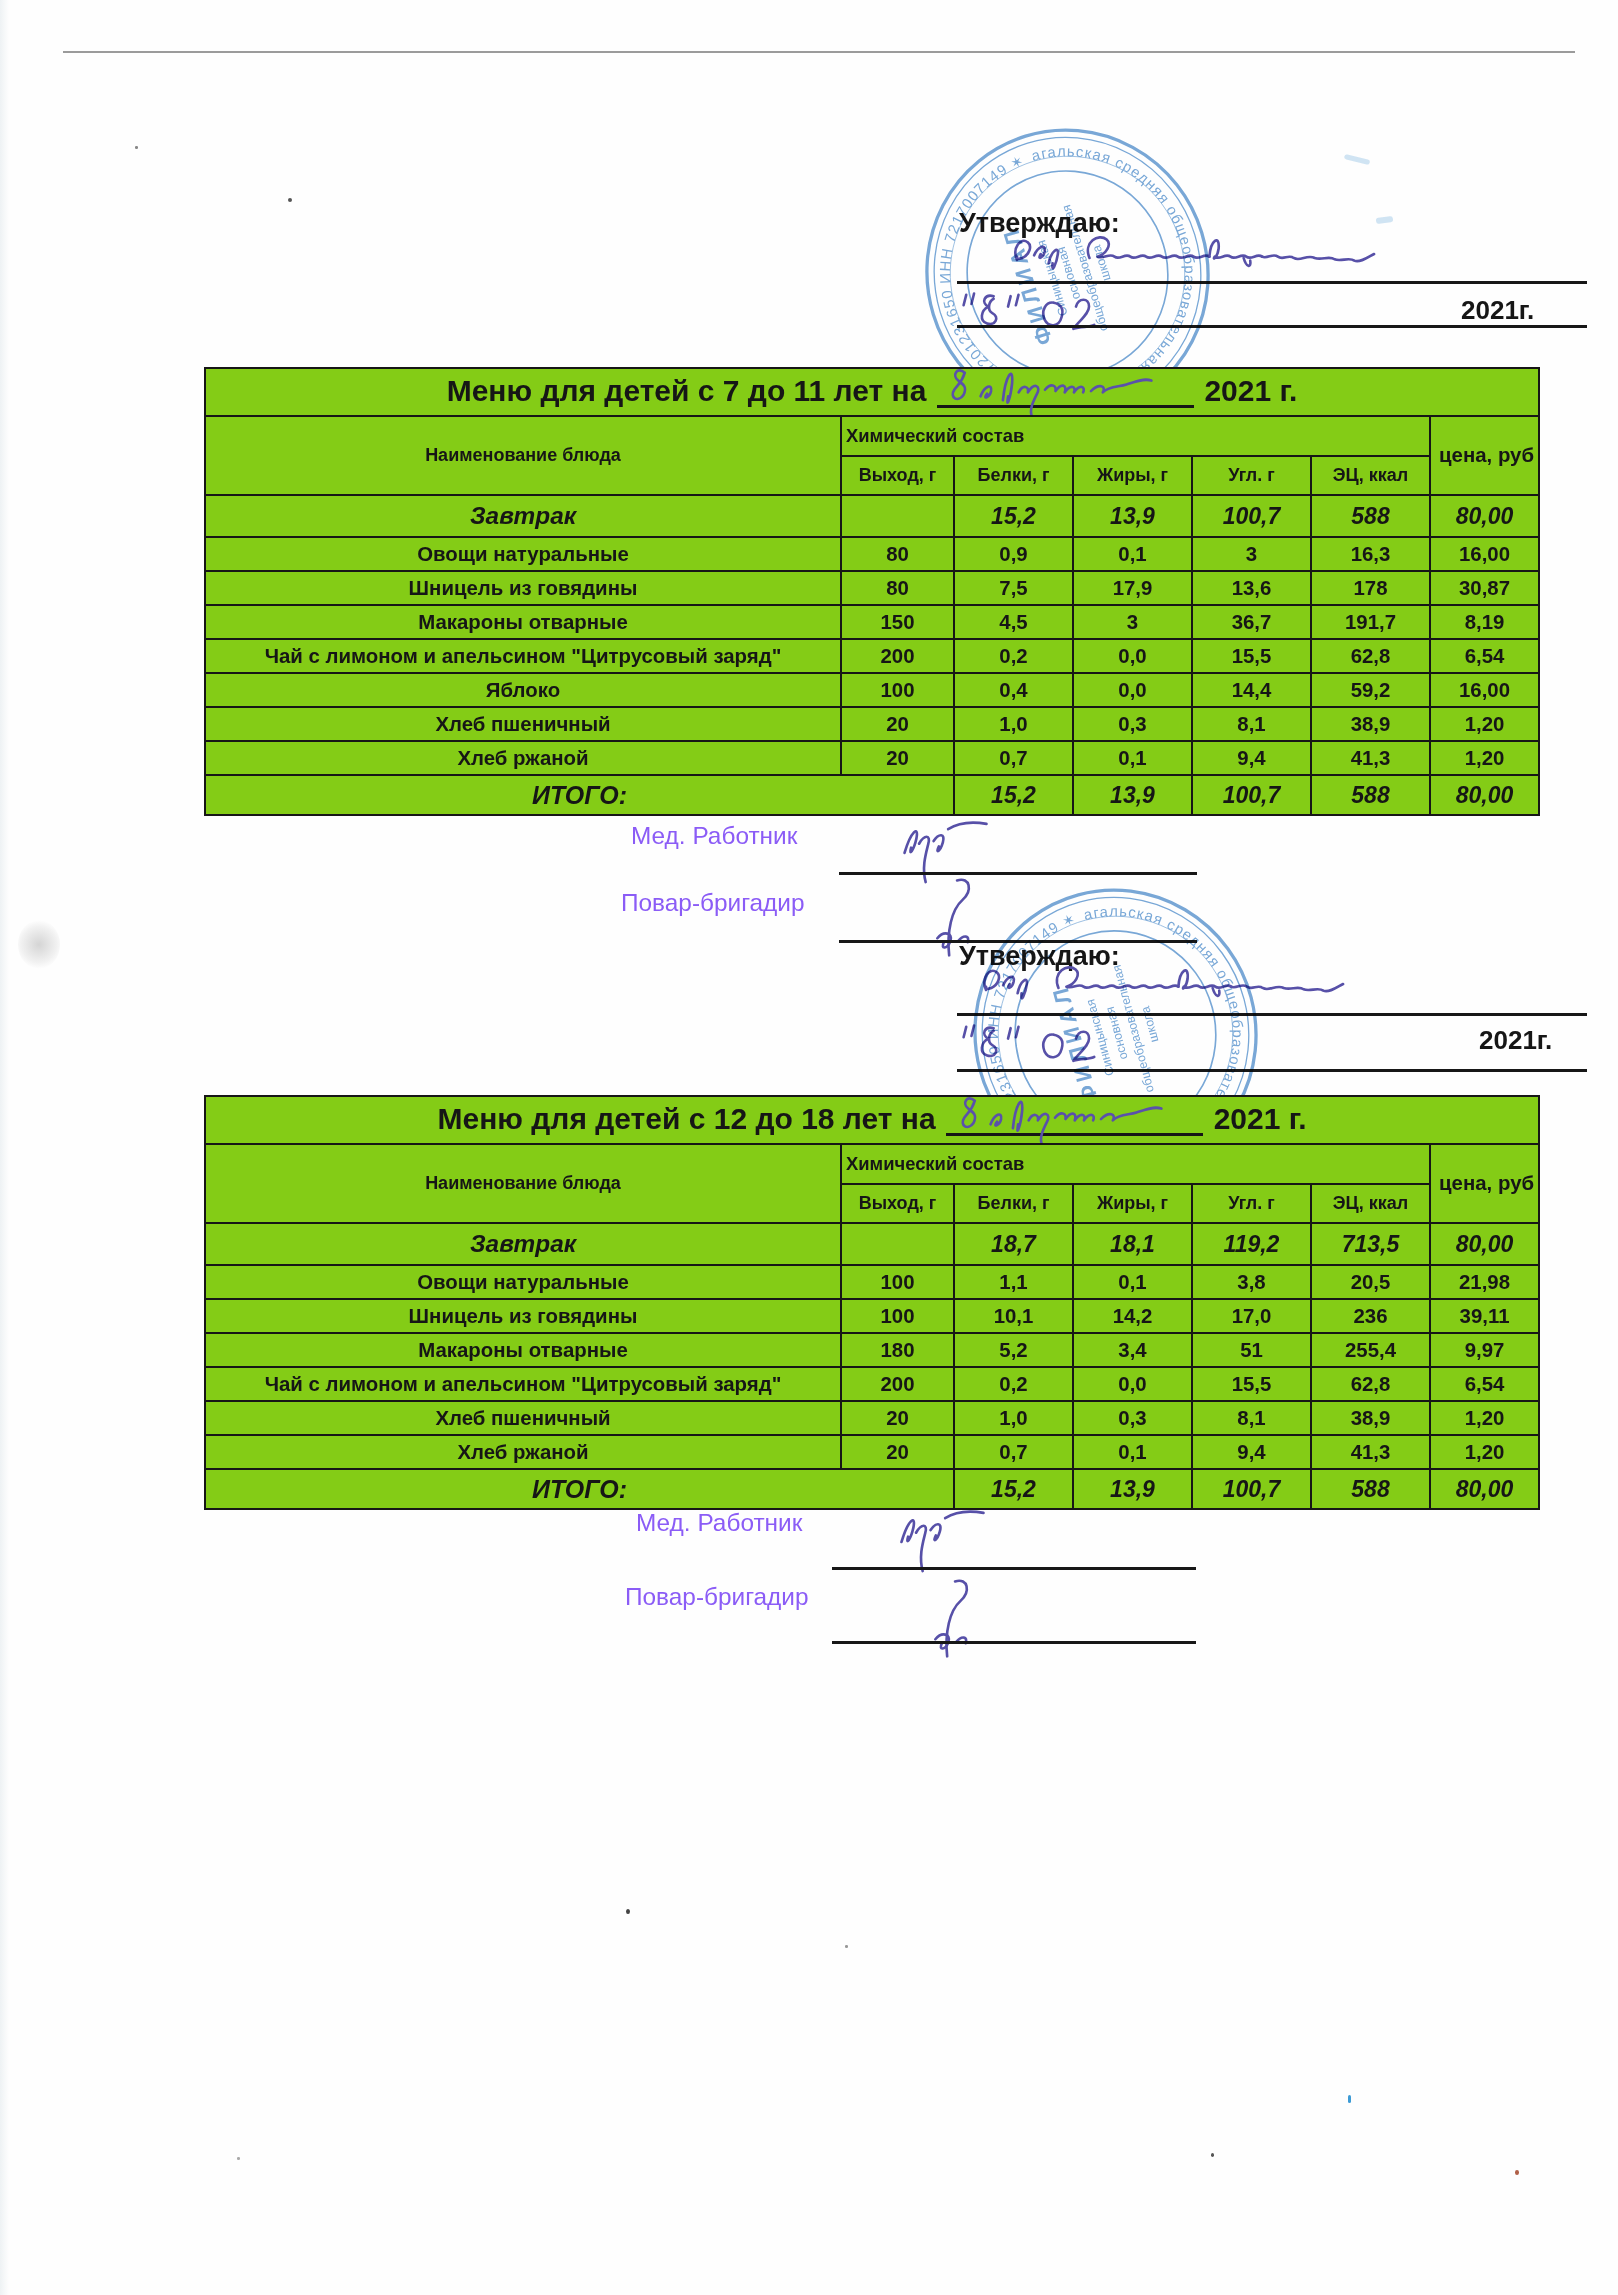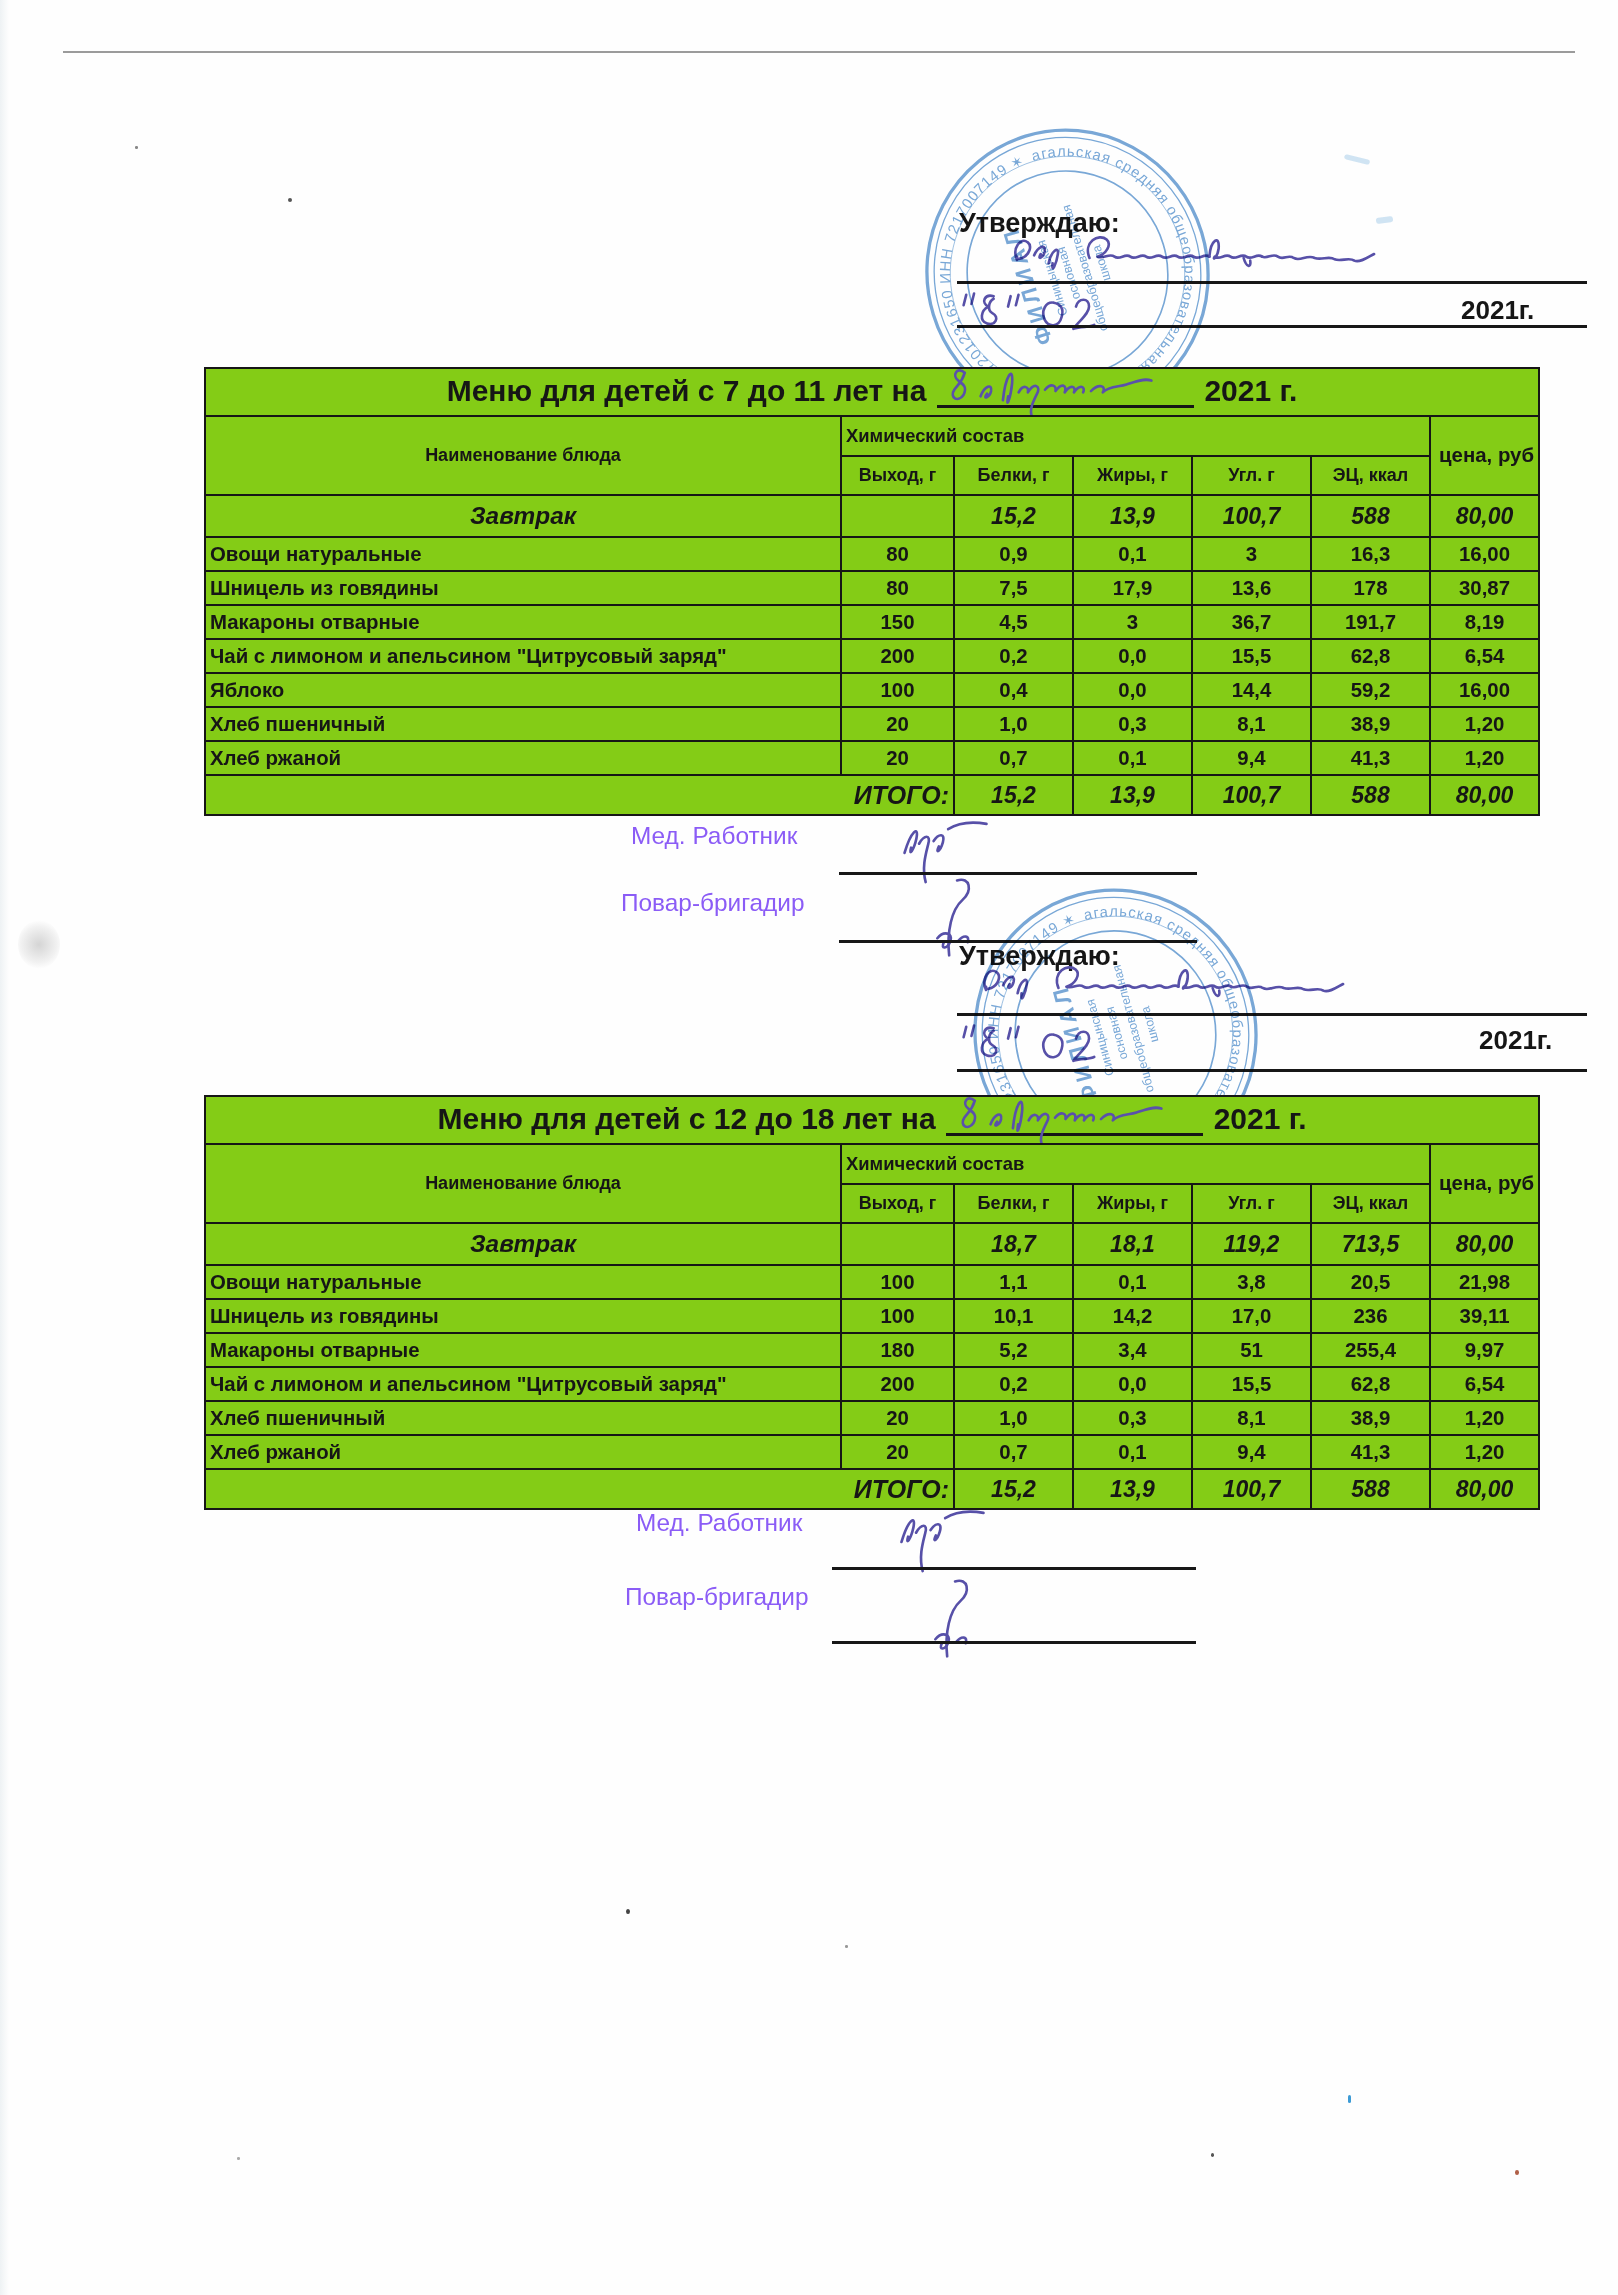--- a/index.html
+++ b/index.html
@@ -30,24 +30,24 @@
   .scriptdate{position:absolute;left:-2.6px;bottom:-13px;width:264px;height:69px;}
   .scriptdate path{stroke:#5a51ab;stroke-width:4;fill:none;stroke-linecap:round;stroke-linejoin:round;}
   .h-name{font-size:18px;font-weight:700;text-align:center;}
   .r-head1 .h-chem{height:38px;font-size:18.4px;font-weight:700;}
   .r-head2 td{height:37px;font-size:18px;font-weight:700;text-align:center;}
   .h-price{font-size:20.4px;font-weight:700;text-align:right;}
   .r-meal td{height:40px;}
   .r-dish td{height:32px;}
   .r-total td{height:38px;}
   .c-meal-name{text-align:center;font-style:italic;font-weight:700;font-size:24.4px;border-radius:21px;}
-  .c-dish{font-size:20.4px;font-weight:700;text-align:left;padding-left:6.6px;}
+  .c-dish{font-size:20.4px;font-weight:700;text-align:center;padding-left:6.6px;}
   .c-val{font-size:20.4px;font-weight:700;text-align:center;}
   .c-meal,.c-total{font-style:italic;font-size:23px;}
-  .c-total-name{font-style:italic;font-weight:700;font-size:25px;text-align:right;padding-left:6.6px;}
+  .c-total-name{font-style:italic;font-weight:700;font-size:25px;text-align:center;padding-left:6.6px;}
   
   .speck{position:absolute;border-radius:50%;}
   .smudge{position:absolute;width:42px;height:49px;border-radius:50%;
     background:radial-gradient(circle,#b9b9b9 0%,rgba(200,200,200,.4) 55%,rgba(255,255,255,0) 75%);opacity:.6;}
   .bluedash{position:absolute;background:#bcd9ee;opacity:.7;border-radius:2.6px;}
 </style>
 </head>
 <body>
 
 <div class="sheet">

